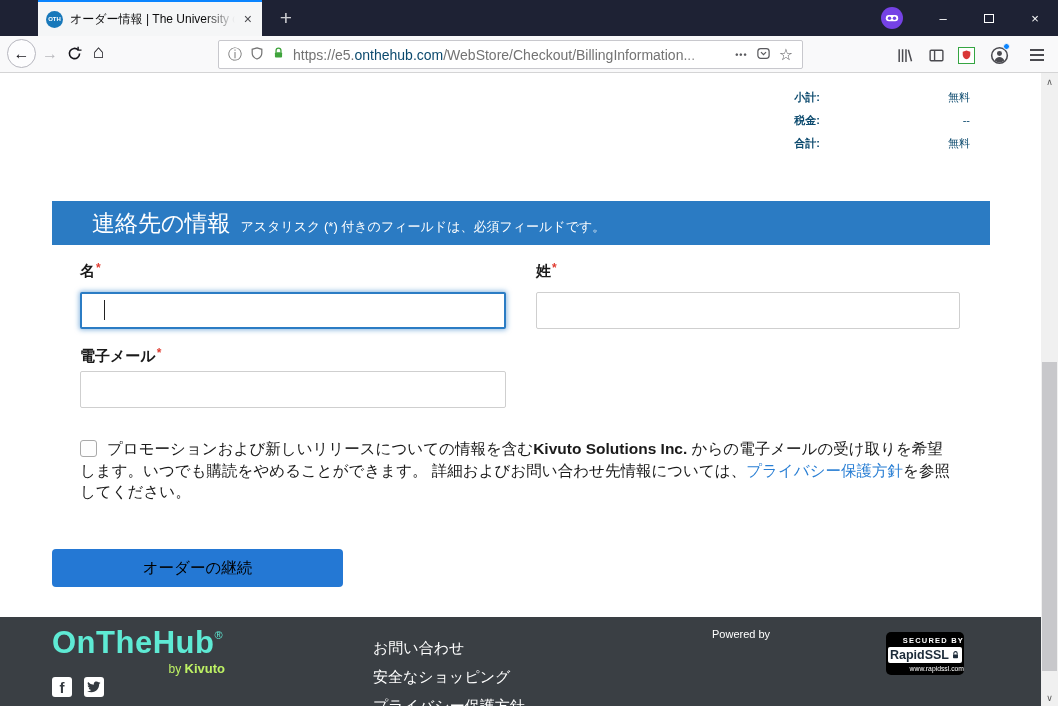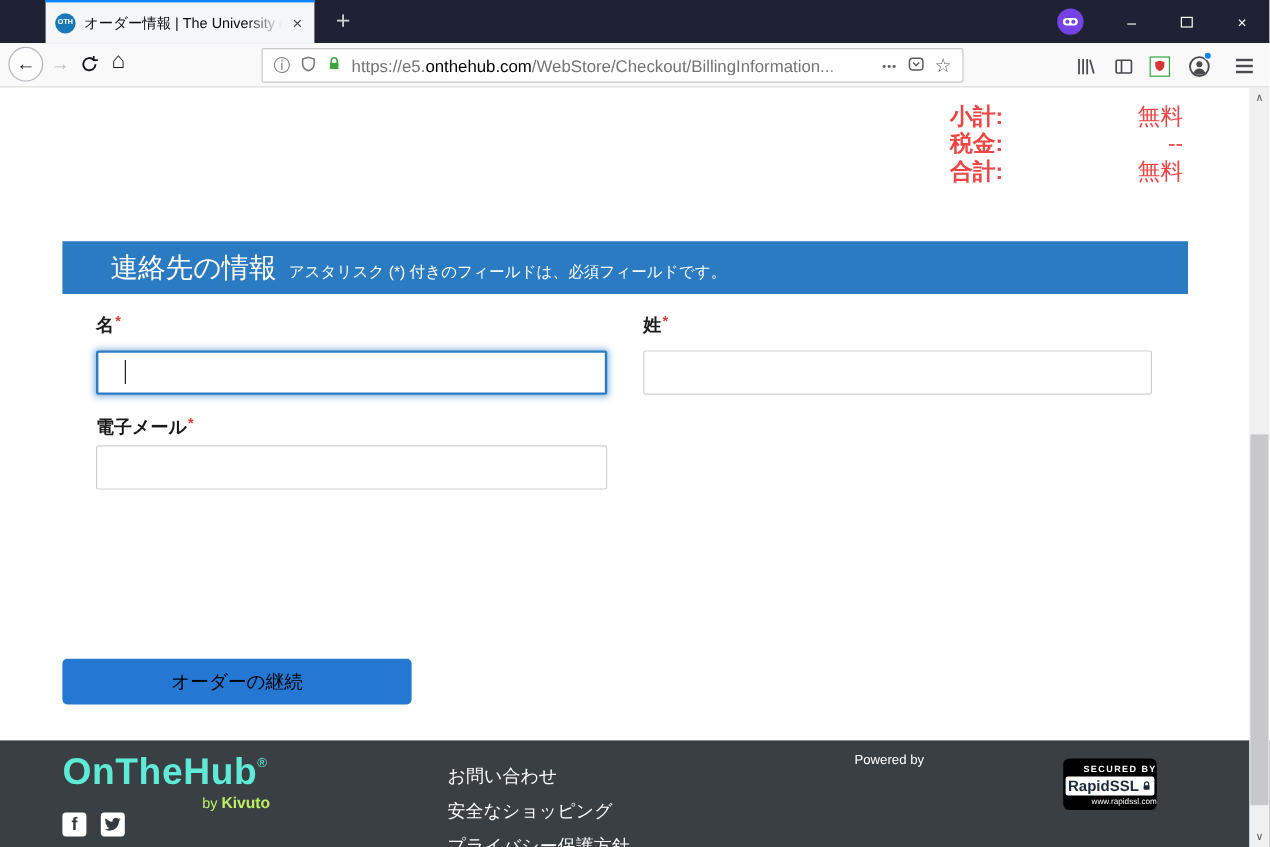--- a/index.html
+++ b/index.html
@@ -34,35 +34,35 @@
               justify-content:center; color:#15141a; font-size:16px; }
   .fwd { left:42px; top:9px; color:#b8b8bd; }
   .reload { left:66px; top:9px; } .home { left:93px; top:7px; font-size:19px; }
   .urlbar { position:absolute; left:218px; top:4px; width:585px; height:29px; background:#fff;
             border:1px solid #c8c8cd; border-radius:2px; display:flex; align-items:center;
             padding:0 9px; gap:8px; font-size:14px; }
   .url-info { color:#737373; font-size:14px; }
   .url-text { flex:1; white-space:nowrap; overflow:hidden; color:#737373;
               -webkit-mask-image:linear-gradient(to right,#000 90%,transparent);
               mask-image:linear-gradient(to right,#000 90%,transparent); }
-  .url-domain { color:#000000; }
+  .url-domain { color:#0c4a6e; }
   .dots { color:#5a5a5e; font-size:9px; letter-spacing:1px; font-weight:bold; }
   .star { color:#5a5a5e; font-size:16px; }
   .tb-right { position:absolute; top:9px; width:20px; height:20px; display:flex;
               align-items:center; justify-content:center; }
   .ham { display:flex; flex-direction:column; gap:3px; }
   .ham span { display:block; width:14px; height:2px; background:#4a4a4f; }
   .acct-dot { position:absolute; right:-1px; top:-2px; width:7px; height:7px;
               border-radius:50%; background:#0a84ff; border:1px solid #f9f9fa; }
   .ext-box { width:17px; height:17px; background:#fff; border:1px solid #35a542;
              display:flex; align-items:center; justify-content:center; }
 
   
   .content { position:absolute; top:73px; left:0; width:1058px; height:633px; background:#fff; }
-  .summary { position:absolute; top:13px; right:72px; font-size:19px; color:#ef4444; }
+  .summary { position:absolute; top:13px; right:88px; font-size:11px; color:#0c4a6e; }
   .summary .row { display:flex; justify-content:flex-end; line-height:23px; }
   .summary .lab { font-weight:bold; }
   .summary .val { width:150px; text-align:right; }
 
   .section-header { position:absolute; left:52px; top:128px; width:938px; height:44px;
                     background:#2b7bc3; color:#fff; display:flex; align-items:baseline;
                     padding-left:40px; }
   .sh-title { font-size:23px; line-height:44px; }
   .sh-note { font-size:13px; margin-left:10px; }
 
@@ -244,20 +244,23 @@
 
   <input type="text" class="txt-input focused" style="left: 80px; top: 219px; width: 426px;">
   <span class="caret"></span>
   <input type="text" class="txt-input" style="left: 536px; top: 219px; width: 424px;">
 
   <div class="fld-label" style="left:80px; top:273px;">
     <span>電子メール</span><span class="req">*</span>
   </div>
   <input type="text" class="txt-input" style="left: 80px; top: 298px; width: 426px;">
 
+  <div class="consent">
+    <span class="checkbox"></span><span>プロモーションおよび新しいリリースについての情報を含む</span><b>Kivuto Solutions Inc.</b><span> からの電子メールの受け取りを希望します。いつでも購読をやめることができます。 詳細およびお問い合わせ先情報については、</span><span class="link">プライバシー保護方針</span><span>を参照してください。</span>
+  </div>
 
   <button class="submit-btn">オーダーの継続</button>
 </div>
 
 <div class="footer">
   <div class="brand">
     <span>OnTheHub</span><sup>®</sup>
   </div>
   <div class="byline">
     <span>by </span><b>Kivuto</b>

